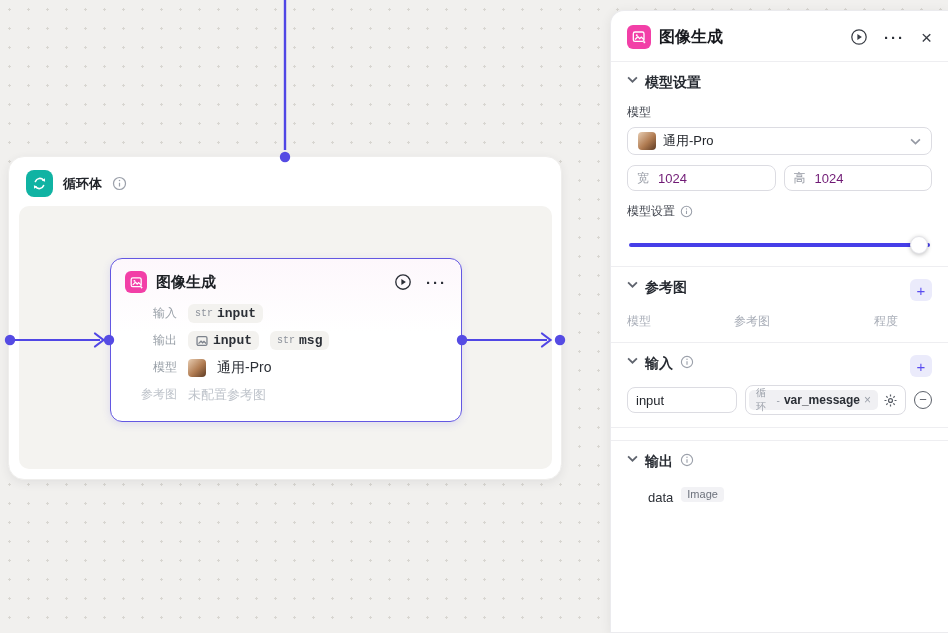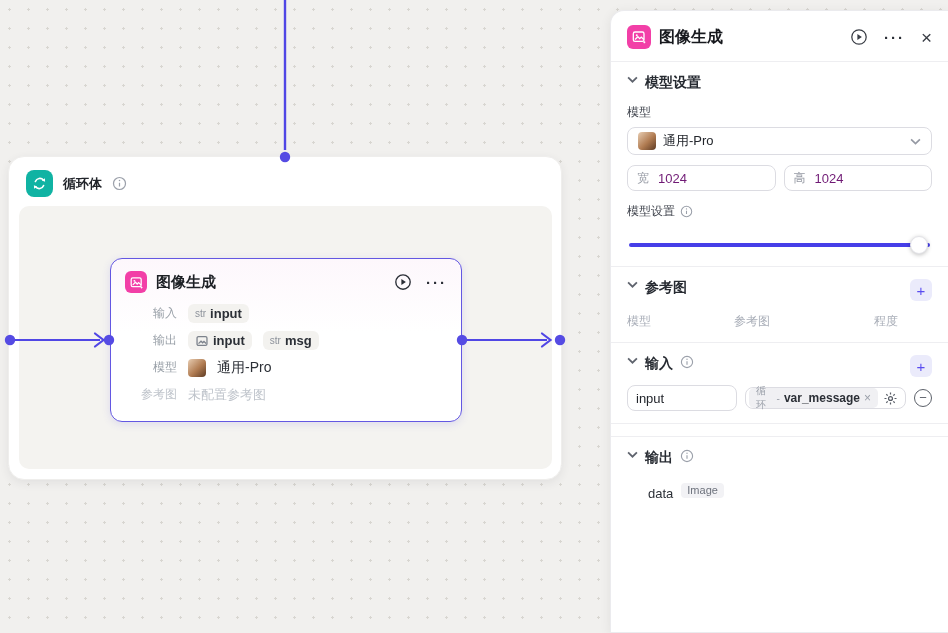--- a/index.html
+++ b/index.html
@@ -37,21 +37,21 @@
   .n-icon { width:22px; height:22px; border-radius:6px; background:#f23fa7;
     display:flex; align-items:center; justify-content:center; flex:0 0 auto; }
   .n-title { font-size:15px; font-weight:bold; color:#1d2025; flex:1; }
   .n-actions { display:flex; align-items:center; gap:14px; color:#2a2e36; }
   .play-ic { width:18px; height:18px; }
   .dots-ic { font-size:15px; font-weight:bold; letter-spacing:2px; color:#2a2e36; line-height:1; }
   .n-rows { margin-top:9px; display:flex; flex-direction:column; gap:4px; }
   .nrow { display:flex; align-items:center; gap:11px; min-height:23px; }
   .nlabel { width:52px; flex:0 0 auto; text-align:right; font-size:12px; color:#99a0a8; }
   .ntag { background:#f3f2ef; border-radius:6px; padding:2px 7px; display:inline-flex;
-    align-items:center; gap:4px; font-size:13px; font-weight:bold; color:#2b2f36; }
+    align-items:center; gap:4px; font-size:13px; font-weight:bold; color:#2b2f36;font-family:Liberation Mono, monospace; }
   .t-type { font-size:10px; color:#8d929b; font-weight:normal; }
   .t-img-ic { width:14px; height:14px; color:#7c828b; }
   .avatar { width:18px; height:18px; border-radius:4px; flex:0 0 auto;
     background:linear-gradient(135deg,#e8cdb2 0%,#b07b51 55%,#5d3b24 100%); }
   .model-val { font-size:14px; color:#2b2f36; }
   .dim .nlabel { color:#bfc4cb; }
   .dim-val { font-size:13px; color:#bfc4cb; }
   
   .panel {
     position:absolute; left:610px; top:10px; width:338px; height:623px;
@@ -89,21 +89,21 @@
   .slider .track { position:absolute; left:0; right:0; top:7px; height:4px;
     border-radius:2px; background:#463ee8; }
   .slider .handle { position:absolute; top:0; right:2px; width:18px; height:18px;
     border-radius:50%; background:#fff; border:1px solid #e3e3e8;
     box-shadow:0 1px 4px rgba(0,0,0,.25); }
   .col-heads { display:flex; margin-top:12px; font-size:12px; color:#a9aeb8; }
   .rc1 { width:107px; } .rc2 { width:140px; } .ic1 { width:113px; }
   .in-row { display:flex; align-items:center; gap:8px; margin-top:8px; }
   .param-input { width:110px; height:26px; border:1px solid #dcdce2; border-radius:8px;
     padding:0 8px; font-size:13px; color:#23262c; font-family:inherit; }
-  .var-field { flex:1; height:22px; border:1px solid #dcdce2; border-radius:8px;
+  .var-field { flex:1; height:30px; border:1px solid #dcdce2; border-radius:8px;
     display:flex; align-items:center; gap:5px; padding:0 7px 0 3px; min-width:0; }
   .var-tag { background:#f0f0f3; border-radius:5px; height:20px; display:flex;
     align-items:center; gap:4px; padding:0 7px; flex:1; min-width:0; }
   .var-scope { font-size:10px; color:#9ba0aa; }
   .var-dash { font-size:10px; color:#9ba0aa; }
   .var-name { font-size:12px; color:#2b2f36; font-weight:600; }
   .tag-x { margin-left:auto; color:#9ba0aa; font-size:12px; line-height:1; }
   .gear-ic { width:15px; height:15px; color:#585d66; flex:0 0 auto; }
   .minus-btn { width:18px; height:18px; border-radius:50%; border:1.4px solid #5c616a;
     background:#fff; color:#5c616a; display:flex; align-items:center; justify-content:center;

